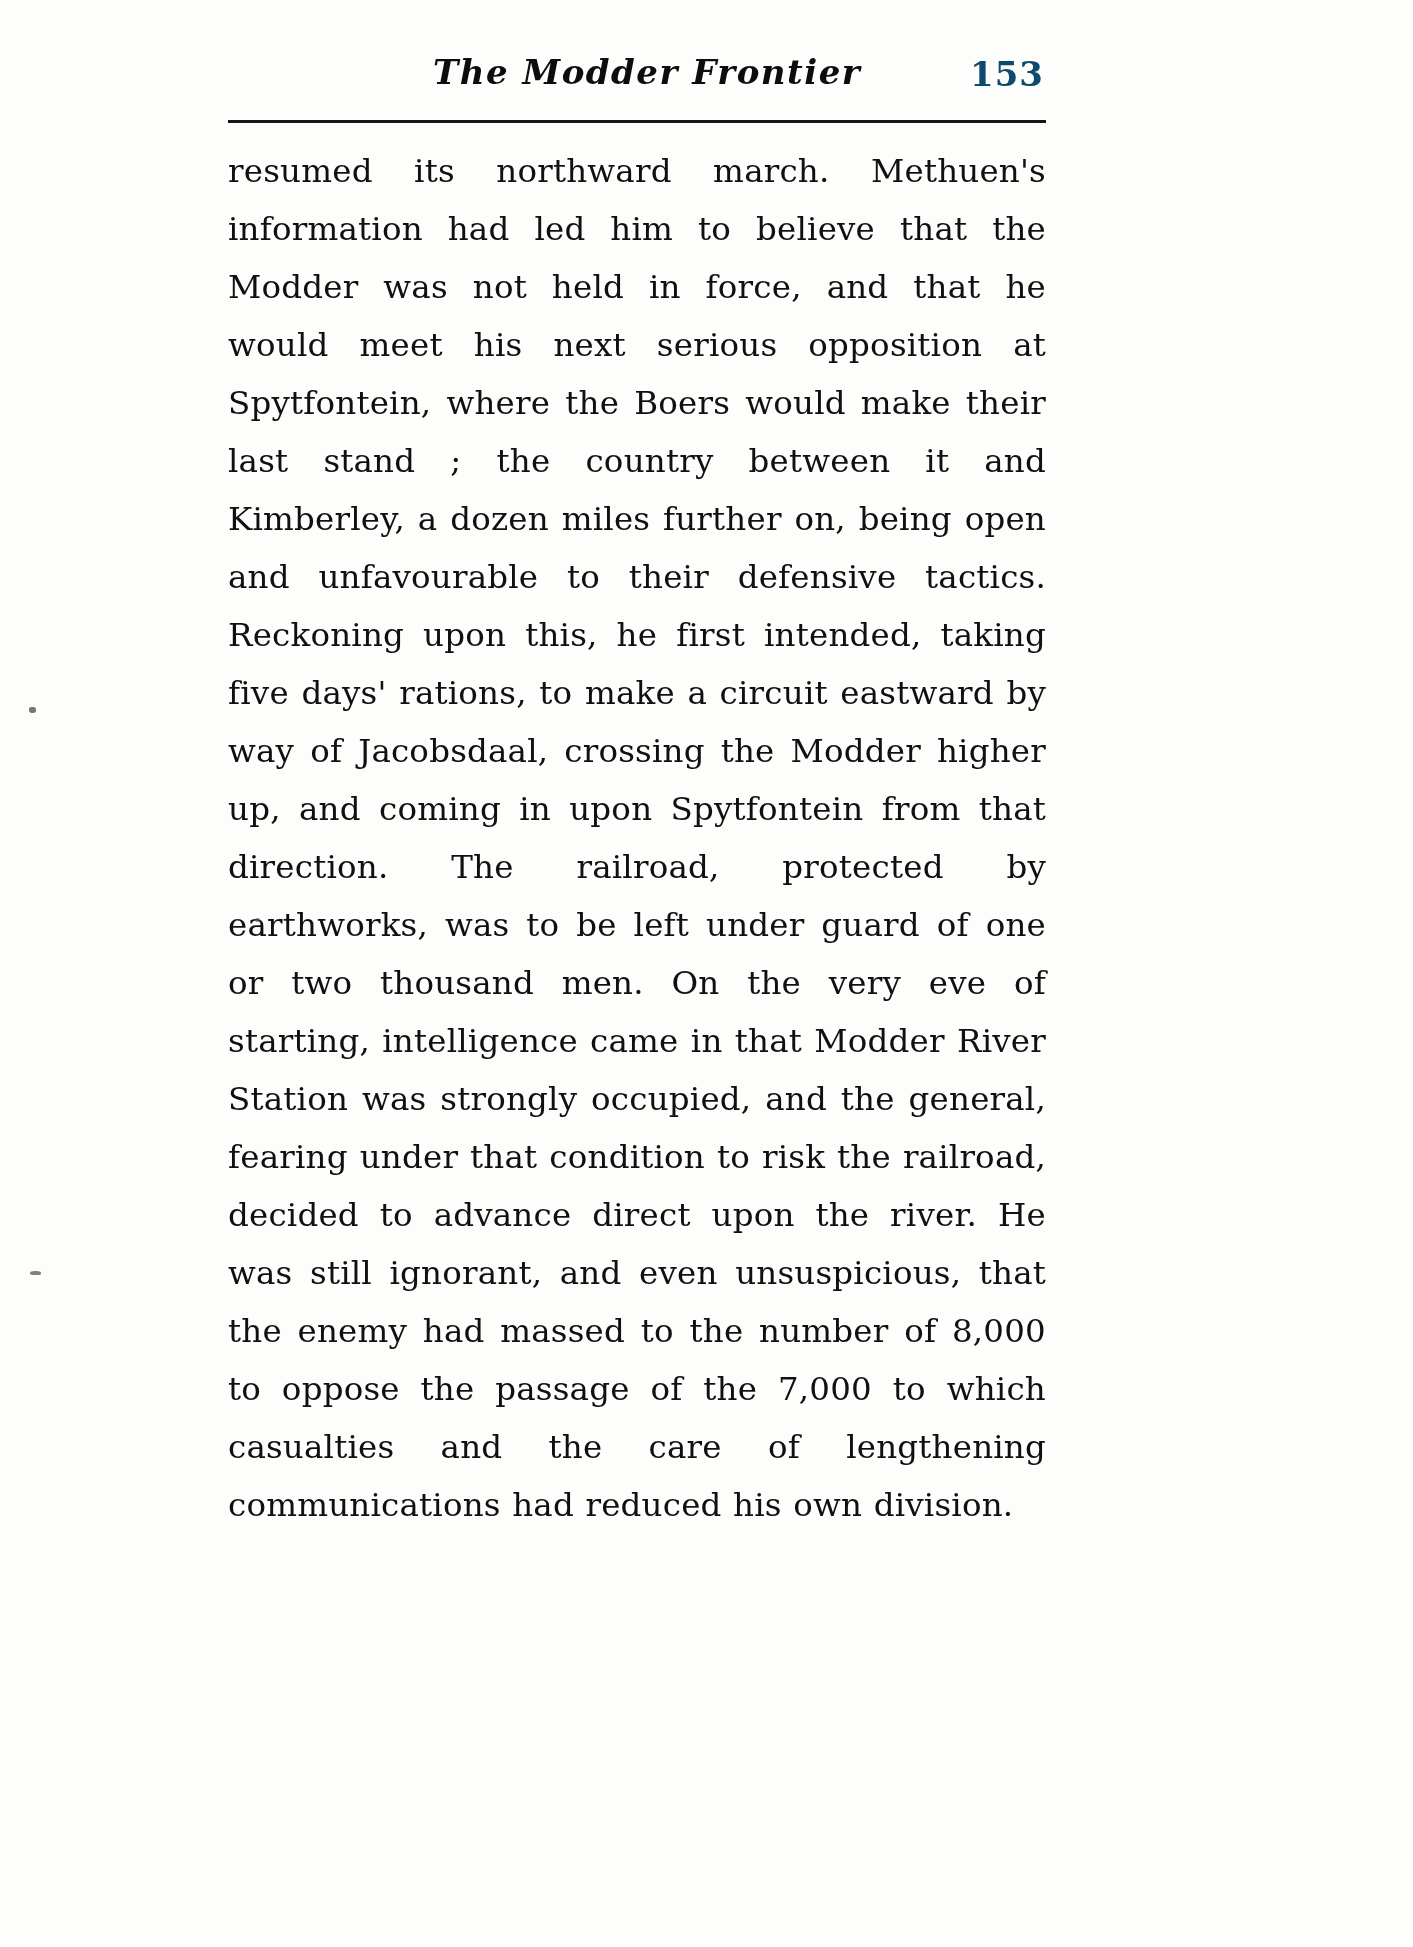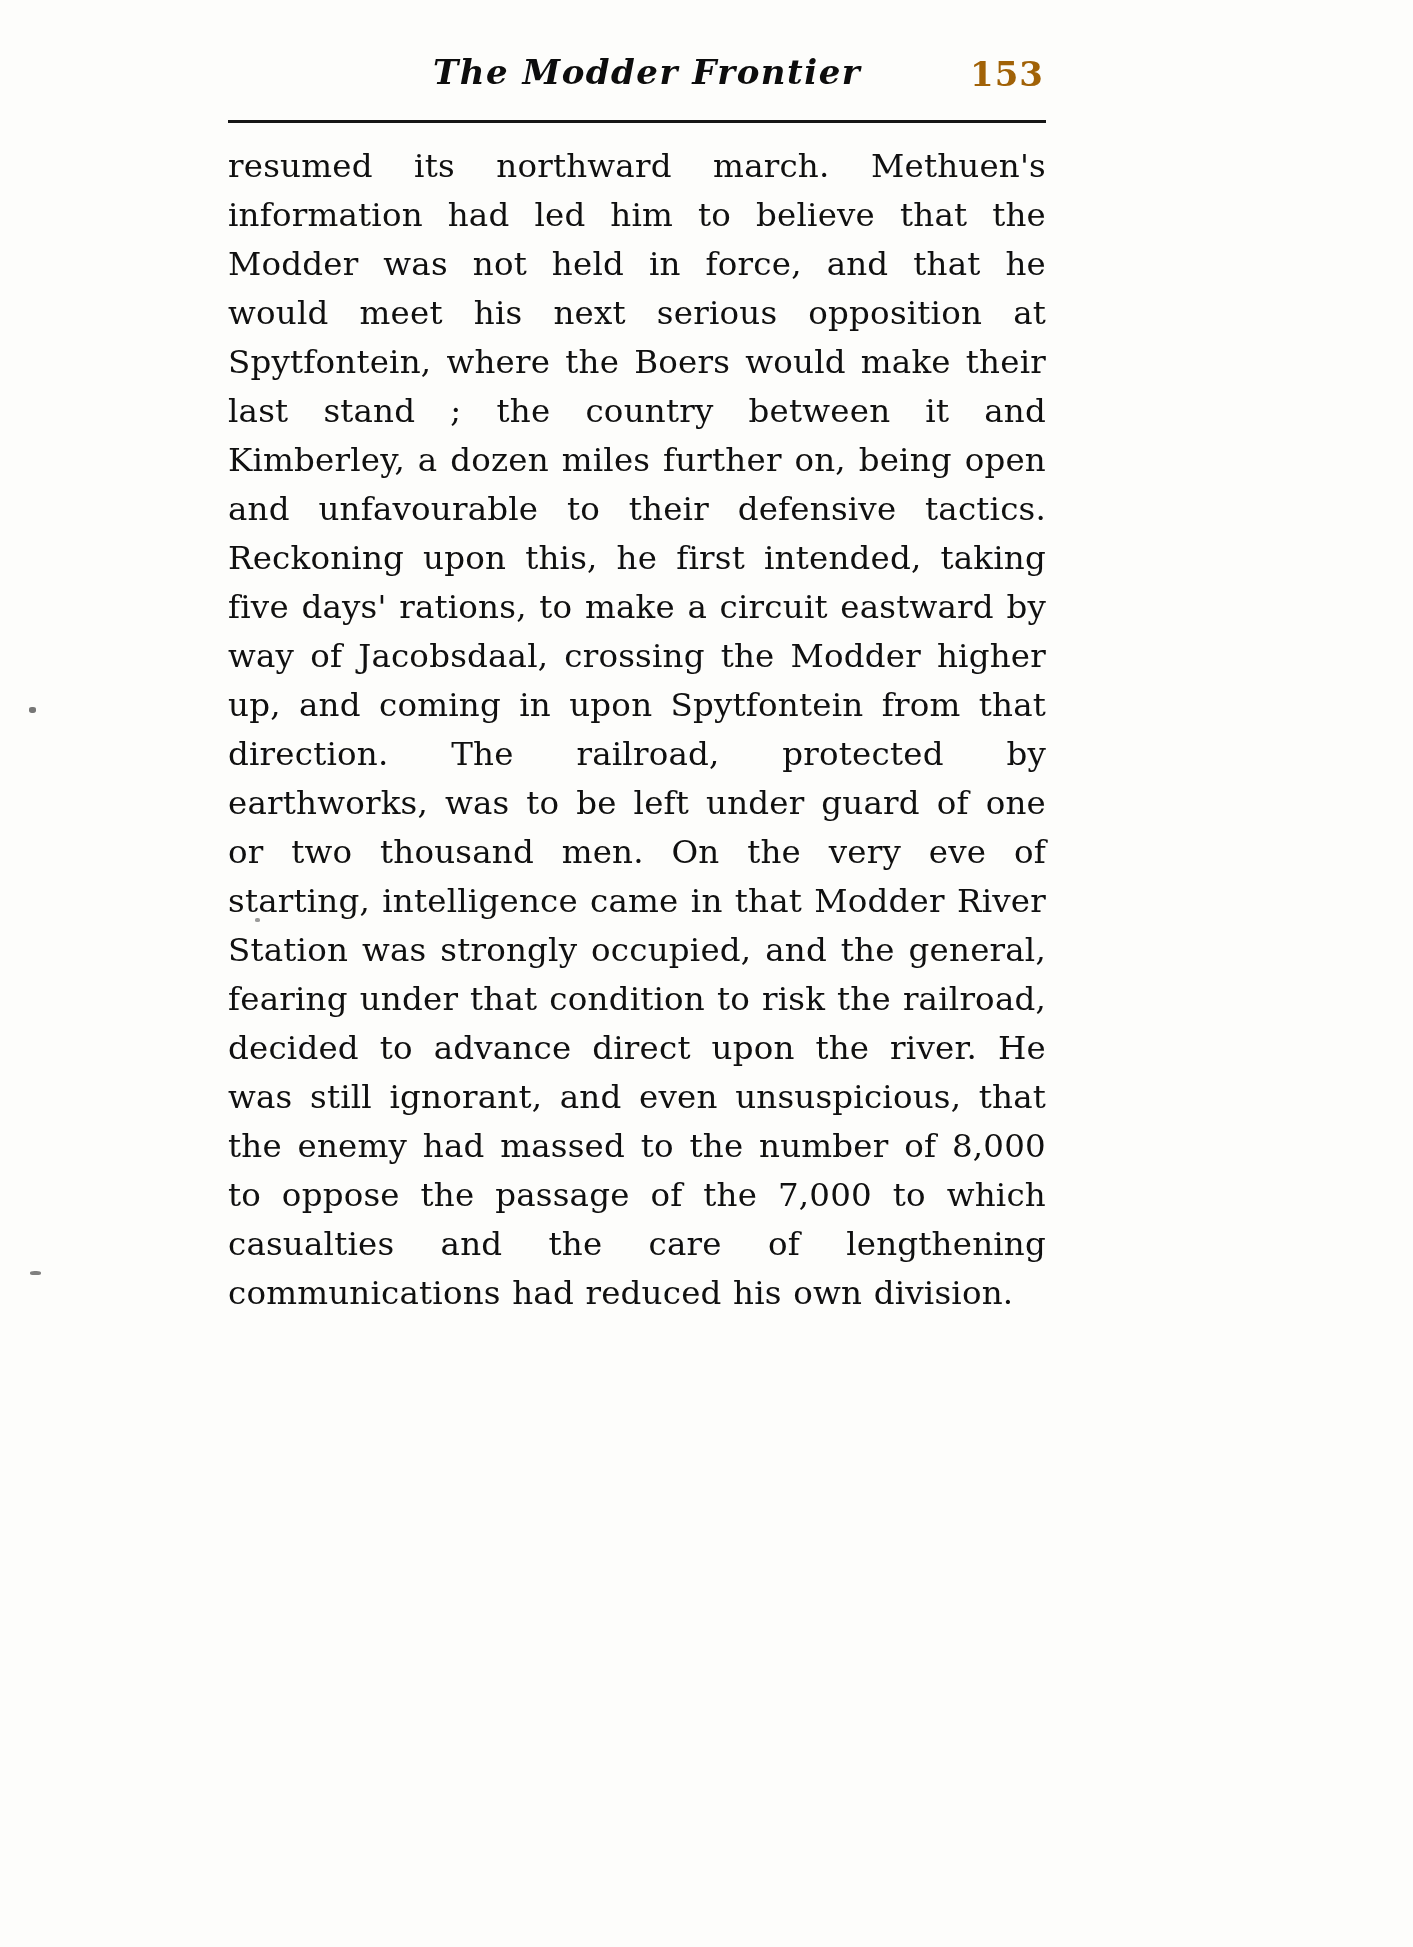--- a/index.html
+++ b/index.html
@@ -47,40 +47,40 @@
   }
 
   .folio {
     position: absolute;
     right: 0px;
     top: 2px;
     font-family: "DejaVu Serif", serif;
     font-weight: 700;
     font-size: 34px;
     letter-spacing: 1px;
-    color: #a16207;
+    color: #0c4a6e;
   }
 
   .rule {
     position: absolute;
     left: 228px;
     top: 120px;
     width: 818px;
     height: 0;
     border-top: 3px solid #161616;
   }
 
   .body-text {
     position: absolute;
     left: 228px;
     top: 142px;
     width: 818px;
     font-family: "DejaVu Serif", serif;
     font-size: 32.5px;
-    line-height: 49px;
+    line-height: 58px;
     text-align: justify;
     text-justify: inter-word;
     color: #101010;
     letter-spacing: 0.2px;
     word-spacing: 1px;
   }
 
   .body-text p {
     margin: 0;
     text-indent: 0;

